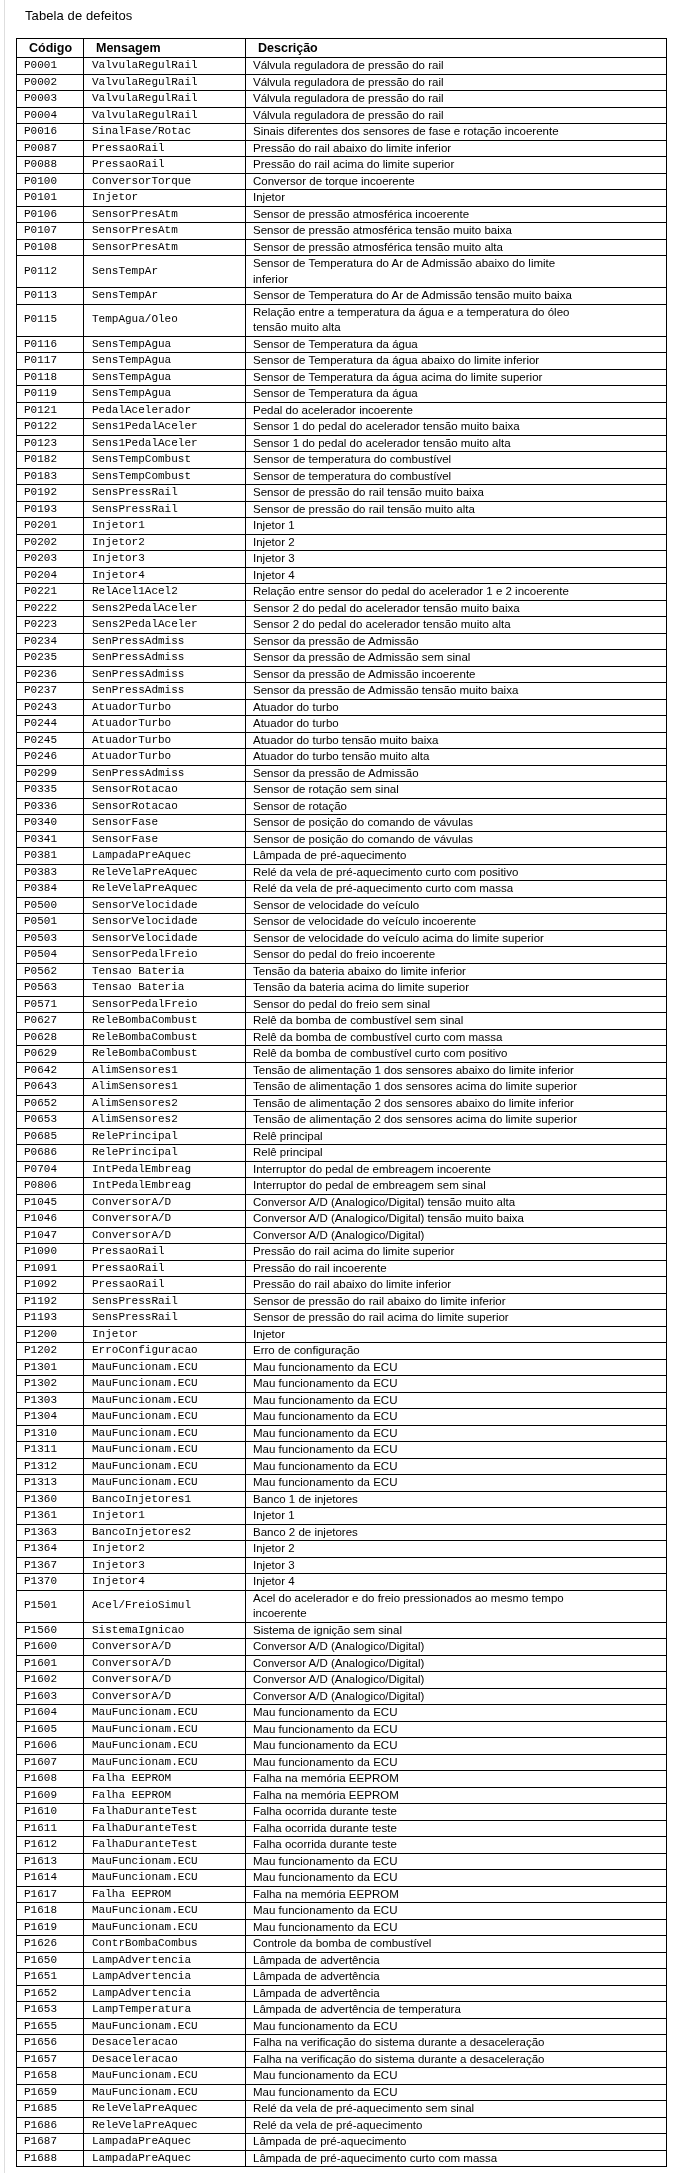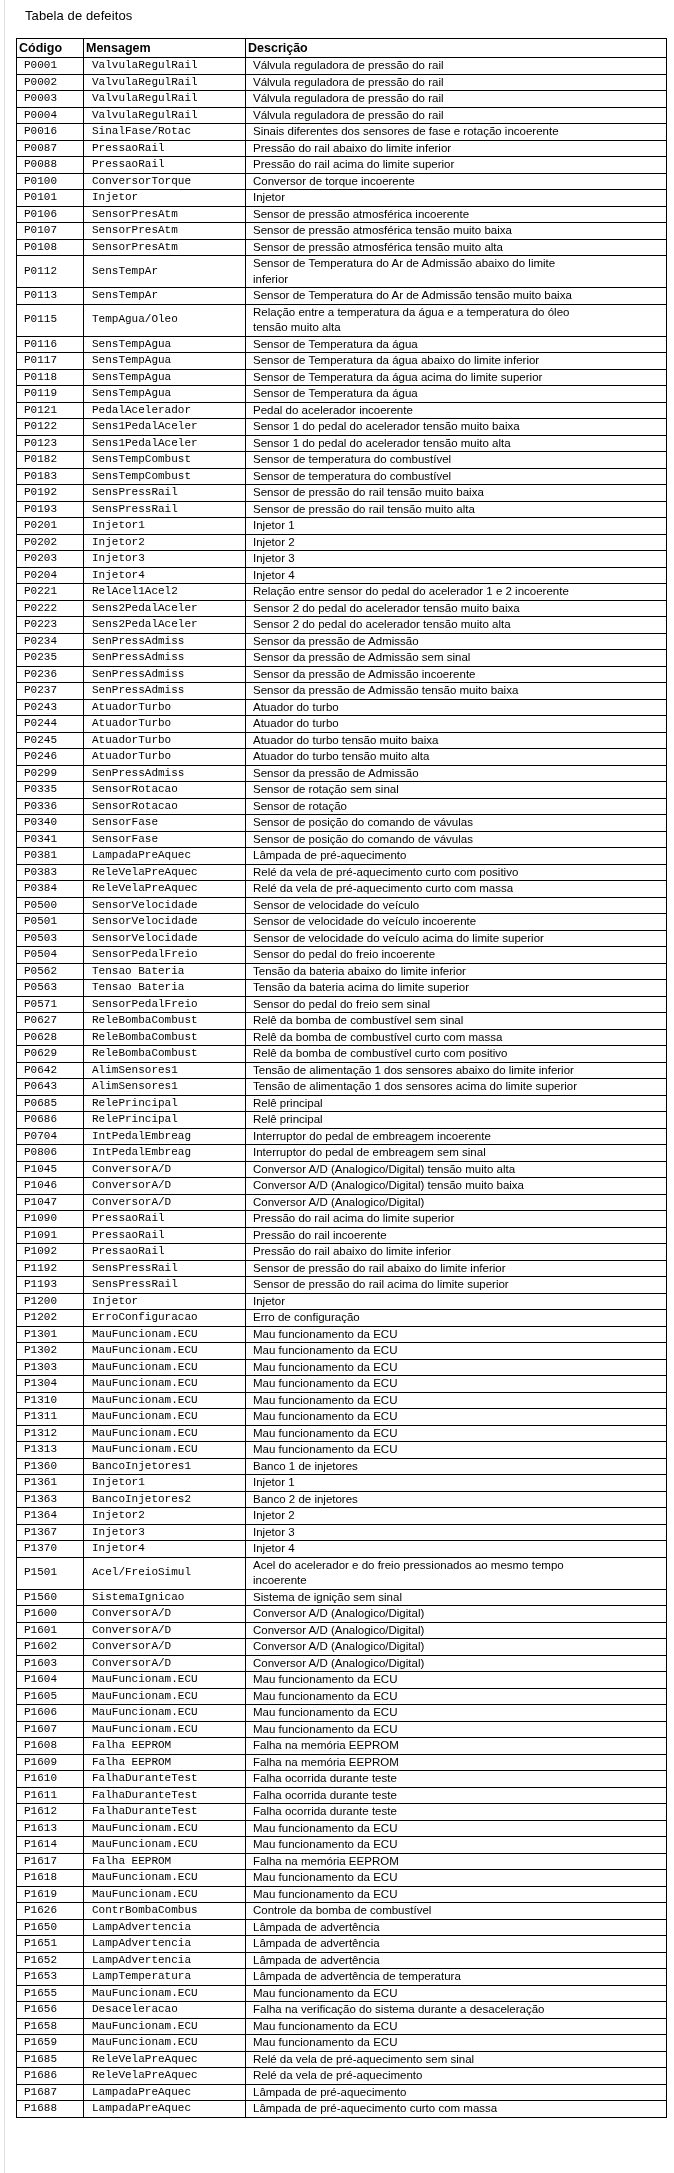--- a/index.html
+++ b/index.html
@@ -37,21 +37,21 @@
   th, td {
     border: 1px solid #000000;
     vertical-align: middle;
     overflow: hidden;
   }
   th {
     text-align: left;
     font-size: 12.5px;
     font-weight: bold;
     line-height: 16px;
-    padding: 1px 2px 1px 2px;
+    padding: 1px 2px 1px 12px;
   }
   td {
     line-height: 15.5px;
     padding: 0 2px 0 6px;
   }
   td.codigo, td.mensagem {
     font-family: "Liberation Mono", "DejaVu Sans Mono", monospace;
     font-size: 11px;
     white-space: nowrap;
   }
@@ -385,20 +385,30 @@
     <td class="codigo">P0642</td>
     <td class="mensagem">AlimSensores1</td>
     <td class="descricao">Tensão de alimentação 1 dos sensores abaixo do limite inferior</td>
   </tr>
       <tr>
     <td class="codigo">P0643</td>
     <td class="mensagem">AlimSensores1</td>
     <td class="descricao">Tensão de alimentação 1 dos sensores acima do limite superior</td>
   </tr>
       <tr>
+    <td class="codigo">P0652</td>
+    <td class="mensagem">AlimSensores2</td>
+    <td class="descricao">Tensão de alimentação 2 dos sensores abaixo do limite inferior</td>
+  </tr>
+      <tr>
+    <td class="codigo">P0653</td>
+    <td class="mensagem">AlimSensores2</td>
+    <td class="descricao">Tensão de alimentação 2 dos sensores acima do limite superior</td>
+  </tr>
+      <tr>
     <td class="codigo">P0685</td>
     <td class="mensagem">RelePrincipal</td>
     <td class="descricao">Relê principal</td>
   </tr>
       <tr>
     <td class="codigo">P0686</td>
     <td class="mensagem">RelePrincipal</td>
     <td class="descricao">Relê principal</td>
   </tr>
       <tr>
@@ -661,20 +671,25 @@
     <td class="codigo">P1655</td>
     <td class="mensagem">MauFuncionam.ECU</td>
     <td class="descricao">Mau funcionamento da ECU</td>
   </tr>
       <tr>
     <td class="codigo">P1656</td>
     <td class="mensagem">Desaceleracao</td>
     <td class="descricao">Falha na verificação do sistema durante a desaceleração</td>
   </tr>
       <tr>
+    <td class="codigo">P1657</td>
+    <td class="mensagem">Desaceleracao</td>
+    <td class="descricao">Falha na verificação do sistema durante a desaceleração</td>
+  </tr>
+      <tr>
     <td class="codigo">P1658</td>
     <td class="mensagem">MauFuncionam.ECU</td>
     <td class="descricao">Mau funcionamento da ECU</td>
   </tr>
       <tr>
     <td class="codigo">P1659</td>
     <td class="mensagem">MauFuncionam.ECU</td>
     <td class="descricao">Mau funcionamento da ECU</td>
   </tr>
       <tr>

